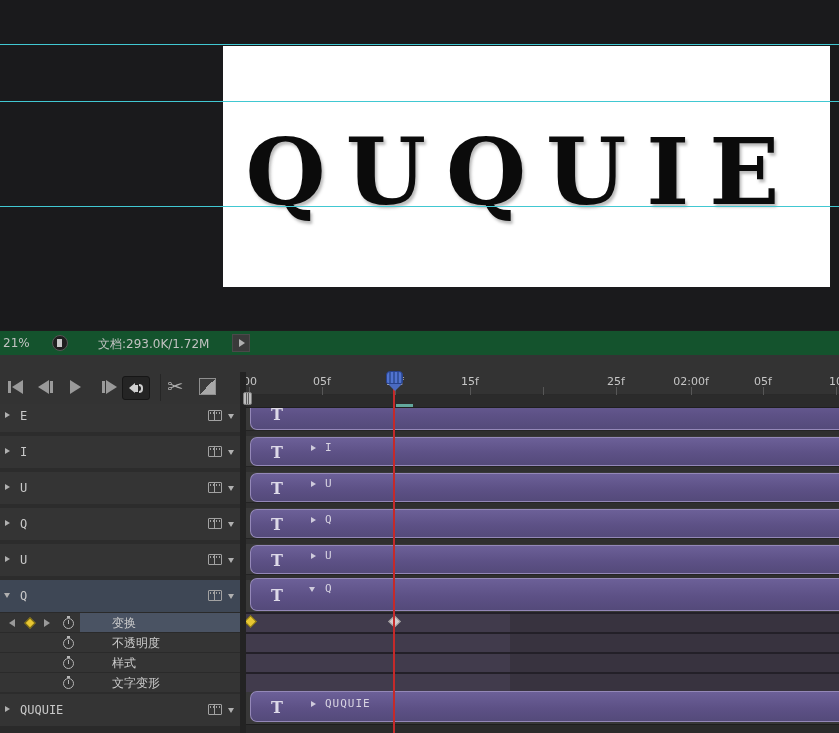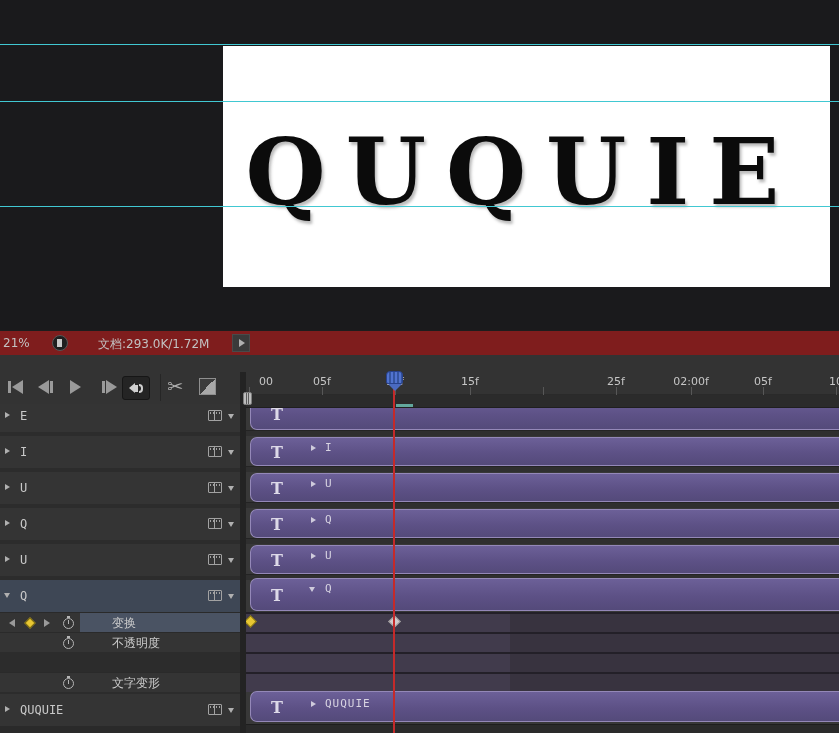--- a/index.html
+++ b/index.html
@@ -9,21 +9,21 @@
   
   .canvas-area{position:absolute;left:0;top:0;width:839px;height:330px;background:#1a1a1c;}
   .artboard{position:absolute;left:223px;top:46px;width:607px;height:241px;background:#ffffff;z-index:1;}
   .canvas-text{position:absolute;left:0;right:8px;top:80px;text-align:center;
       font-family:"DejaVu Serif",serif;font-weight:bold;font-size:92px;line-height:1;
       letter-spacing:20px;color:#0b0b0b;text-shadow:2px 3px 3px rgba(60,60,60,.35);}
   .guide{position:absolute;left:0;width:839px;height:1px;background:#41c8d2;z-index:2;}
   .guide-1{top:44px;} .guide-2{top:101px;} .guide-3{top:206px;}
 
   
-  .status-bar{position:absolute;left:0;top:330px;width:839px;height:25px;background:#7f1d1d;
+  .status-bar{position:absolute;left:0;top:330px;width:839px;height:25px;background:#14532d;
       border-top:1px solid #1d1d1d;box-sizing:border-box;}
   .zoom-val{position:absolute;left:3px;top:5px;font-size:12px;color:#c2c2c2;}
   .doc-icon{position:absolute;left:52px;top:4px;width:14px;height:14px;border-radius:50%;
       background:#1f1f1f;border:1px solid #565656;}
   .doc-icon-page{position:absolute;left:4px;top:3px;width:5px;height:8px;background:#c9c9c9;}
   .doc-info{position:absolute;left:98px;top:5px;font-size:12px;color:#c2c2c2;}
   .status-arrow-box{position:absolute;left:232px;top:3px;width:18px;height:18px;background:#3a3a3a;
       border:1px solid #4a4a4a;box-sizing:border-box;}
   .status-arrow-box .tri-r{position:absolute;left:6px;top:4px;}
 
@@ -82,21 +82,21 @@
   .kfnav-r{position:absolute;left:44px;top:6px;width:0;height:0;border-left:6px solid #9a9a9a;border-top:4px solid transparent;border-bottom:4px solid transparent;}
   .kfnav-d{position:absolute;left:26px;top:6px;width:8px;height:8px;transform:rotate(45deg);background:#e8c733;border:1px solid #7a6a10;box-sizing:border-box;}
   .lp-bottom{position:absolute;left:0;top:354px;width:240px;height:7px;background:#2a2a2a;}
 
   .pdiv{position:absolute;left:240px;top:17px;width:6px;height:361px;background:#232323;z-index:4;}
 
   
   .track-area{position:absolute;left:246px;top:17px;right:0;height:361px;background:#383838;overflow:hidden;}
   .ruler{position:absolute;left:0;right:0;top:0;height:23px;background:#333;border-bottom:1px solid #2a2a2a;box-sizing:border-box;}
   .rlabel{position:absolute;top:3px;font-size:11px;color:#c6c6c6;transform:translateX(-50%);white-space:nowrap;}
-  .rl0{left:4px;margin-left:16px;} .rl1{left:76px;} .rl2{left:149px;} .rl3{left:224px;} .rl4{left:297px;margin-top:27px;}
+  .rl0{left:4px;} .rl1{left:76px;} .rl2{left:149px;} .rl3{left:224px;} .rl4{left:297px;margin-top:27px;}
   .rl5{left:370px;} .rl6{left:445px;} .rl7{left:517px;} .rl8{left:590px;}
   .tick{position:absolute;top:15px;width:1px;height:8px;background:#575757;}
   .tk0{left:3px;} .tk1{left:76px;} .tk2{left:149px;} .tk3{left:224px;} .tk4{left:297px;}
   .tk5{left:370px;} .tk6{left:445px;} .tk7{left:517px;} .tk8{left:590px;}
   .workstrip{position:absolute;left:0;right:0;top:23px;height:13px;background:#2b2b2b;border-bottom:1px solid #1f1f1f;box-sizing:border-box;z-index:3;}
   .wa-teal{position:absolute;left:150px;top:9px;width:17px;height:3px;background:#63a89d;}
 
   .tgap{position:absolute;left:0;right:0;height:6px;background:#2f2f2f;border-top:1px solid #242424;box-sizing:border-box;}
   .tg0{top:58px;} .tg1{top:94px;} .tg2{top:130px;} .tg3{top:166px;} .tg4{top:202px;}
 
@@ -228,20 +228,24 @@
         <span class="hl"></span>
         <span class="kfnav-l"></span>
         <span class="kfnav-d"></span>
         <span class="kfnav-r"></span>
         <span class="stopwatch"></span>
         <span class="plabel">变换</span>
       </div>
       <div class="prow py1">
         <span class="stopwatch"></span>
         <span class="plabel">不透明度</span>
+      </div>
+      <div class="prow py2">
+        <span class="stopwatch"></span>
+        <span class="plabel">样式</span>
       </div>
       <div class="prow py3">
         <span class="stopwatch"></span>
         <span class="plabel">文字变形</span>
       </div>
 
       <div class="lrow lyq">
         <span class="expand tri-r sm"></span>
         <span class="lname">QUQUIE</span>
         <span class="film"></span>

